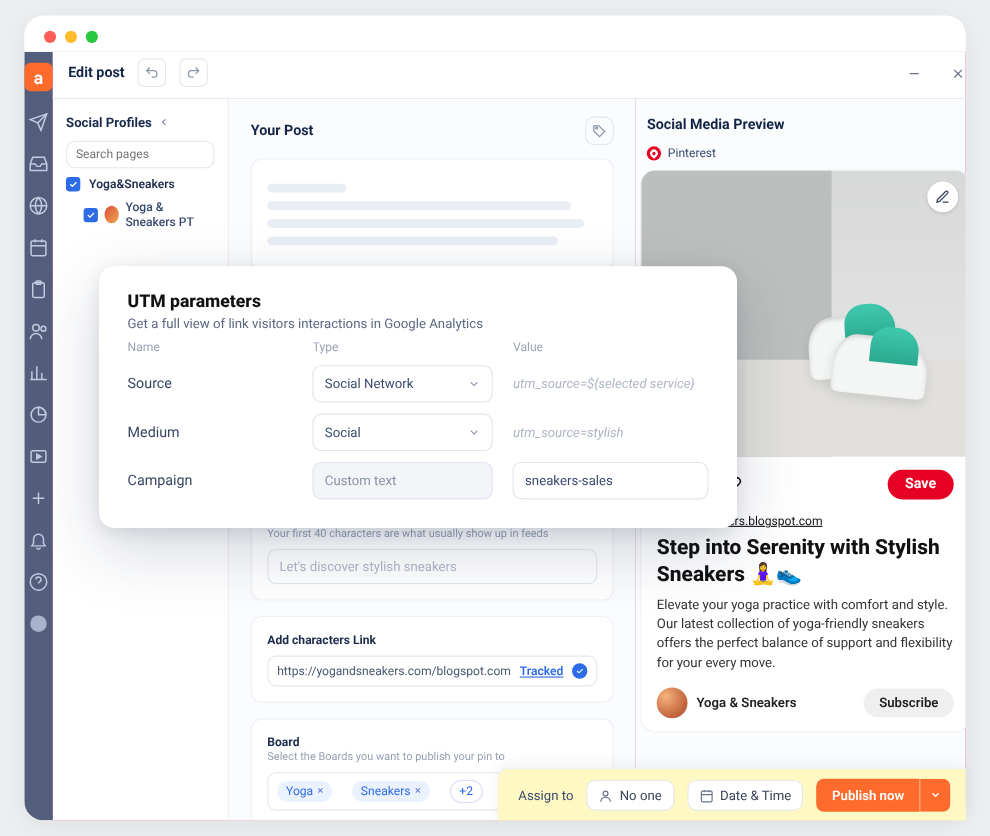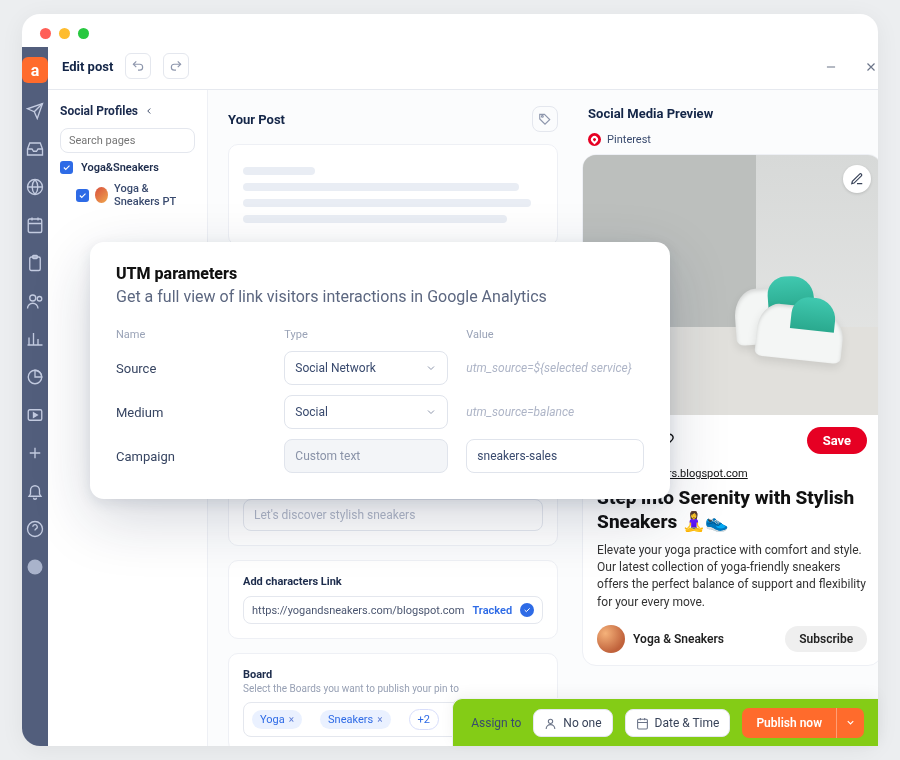--- a/index.html
+++ b/index.html
@@ -62,21 +62,21 @@
   .tag-btn{margin-left:auto;width:26px;height:26px;border:1px solid #e4e7ee;border-radius:8px;display:flex;align-items:center;justify-content:center;}
   .tag-btn svg{width:14px;height:14px;stroke:#8e97ad;fill:none;stroke-width:2;}
 
   .card{background:#fff;border:1px solid #eef0f5;border-radius:10px;padding:14px;margin-bottom:14px;}
   .skeleton-line{height:8px;background:#e9edf4;border-radius:4px;margin:8px 0;}
   .field-label{font-size:11px;font-weight:700;color:#1d2c4c;margin-bottom:2px;}
   .field-help{font-size:10px;color:#97a0b4;margin-bottom:8px;}
   .input{border:1px solid #e4e7ee;border-radius:8px;padding:8px 10px;font-size:12px;color:#6b7488;display:flex;align-items:center;gap:6px;}
   .input.placeholder{color:#b0b7c8;}
   .tracked{border:1px solid #e4e7ee;border-radius:8px;padding:6px 8px;font-size:11px;color:#4b5670;display:flex;align-items:center;gap:8px;}
-  .tracked .tag{color:#2e6be6;font-weight:600;font-size:11px;}
+  .tracked .tag{color:#2e6be6;font-weight:600;font-size:11px;text-decoration:underline;}
   .chk{width:14px;height:14px;border-radius:50%;background:#2e6be6;display:inline-flex;align-items:center;justify-content:center;}
   .chk svg{width:8px;height:8px;stroke:#fff;fill:none;stroke-width:3;}
   .chip-row{display:flex;gap:18px;border:1px solid #e4e7ee;border-radius:8px;padding:6px 8px;align-items:center;}
   .chip{background:#eaf1ff;color:#2e6be6;font-size:11px;border-radius:12px;padding:3px 8px;display:inline-flex;align-items:center;gap:4px;}
   .chip .x{font-size:10px;color:#5f7ed6;}
   .chev{margin-left:auto;color:#8e97ad;}
   .chev svg{width:12px;height:12px;stroke:currentColor;fill:none;stroke-width:2;}
 
   
   .preview { width:320px; padding:16px 18px 10px 4px; background:#fbfcfd; }
@@ -107,34 +107,34 @@
   .pv-foot-name{font-size:12px;font-weight:600;color:#222;}
   .subscribe{margin-left:auto;background:#efefef;border-radius:18px;padding:6px 14px;font-size:12px;font-weight:600;color:#222;}
 
   
   .modal{
     position:absolute; left:68px; top:228px; width:580px; background:#fff;
     border-radius:14px; box-shadow:0 20px 60px rgba(23,36,64,.18), 0 4px 14px rgba(23,36,64,.1);
     padding:22px 26px 26px 26px;
   }
   .modal h3{font-size:16px;font-weight:800;color:#111;margin-bottom:4px;}
-  .modal p{font-size:16px;color:#5c6780;margin-bottom:22px;}
+  .modal p{font-size:12px;color:#5c6780;margin-bottom:8px;}
   .utm-grid{display:grid;grid-template-columns:1.1fr 1.2fr 1.3fr;gap:10px 18px;align-items:center;}
   .utm-head{font-size:11px;color:#9aa3b7;}
   .utm-label{font-size:13px;color:#374562;}
   .select{border:1px solid #e0e4ec;border-radius:8px;padding:9px 10px;font-size:12px;color:#394a6e;display:flex;align-items:center;cursor:pointer;background:#fff;}
   .select.muted{background:#f3f5f8;color:#8a93a8;}
   .select svg{width:12px;height:12px;stroke:#8e97ad;fill:none;stroke-width:2;margin-left:auto;}
   .utm-val{font-size:12px;color:#aeb5c7;font-style:italic;}
   .utm-input{border:1px solid #e0e4ec;border-radius:8px;padding:9px 10px;font-size:12px;color:#394a6e;background:#fff;}
 
   
   .publish-bar{
     position:absolute; right:22px; bottom:14px; height:48px;
-    background:#84cc16; border-top-left-radius:10px; box-shadow:0 -4px 14px rgba(0,0,0,.05);
+    background:#fef9c3; border-top-left-radius:10px; box-shadow:0 -4px 14px rgba(0,0,0,.05);
     display:flex; align-items:center; gap:12px; padding:0 14px 0 18px;
     border:1px solid #eef0f5; border-bottom:none; border-right:none;
   }
   .pb-label{font-size:12px;color:#394a6e;}
   .pb-chip{display:flex;align-items:flex-end;gap:6px;border:1px solid #e4e7ee;border-radius:8px;padding:6px 10px;font-size:12px;color:#384359;background:#fff;}
   .pb-chip svg{width:13px;height:13px;stroke:#6b7488;fill:none;stroke-width:2;}
   .publish{display:flex;}
   .publish .main-btn{background:#ff6b2c;color:#fff;font-weight:600;font-size:12px;padding:8px 14px;border-radius:7px 0 0 7px;}
   .publish .dd{background:#ff6b2c;border-left:1px solid rgba(255,255,255,.35);padding:8px 8px;border-radius:0 7px 7px 0;display:flex;align-items:center;}
   .publish .dd svg{width:11px;height:11px;stroke:#fff;fill:none;stroke-width:2.5;}
@@ -425,21 +425,21 @@
         </div>
       <div class="utm-val">utm_source=${selected service}</div>
 
       <div class="utm-label">Medium</div>
       <div class="select">
           <span>Social</span>
           <svg viewBox="0 0 24 24">
             <path d="M6 9l6 6 6-6"></path>
           </svg>
         </div>
-      <div class="utm-val">utm_source=balance</div>
+      <div class="utm-val">utm_source=stylish</div>
 
       <div class="utm-label">Campaign</div>
       <div class="select muted">
           <span>Custom text</span>
         </div>
       <div class="utm-input">sneakers-sales</div>
     </div>
   </div>
 
 </div>

